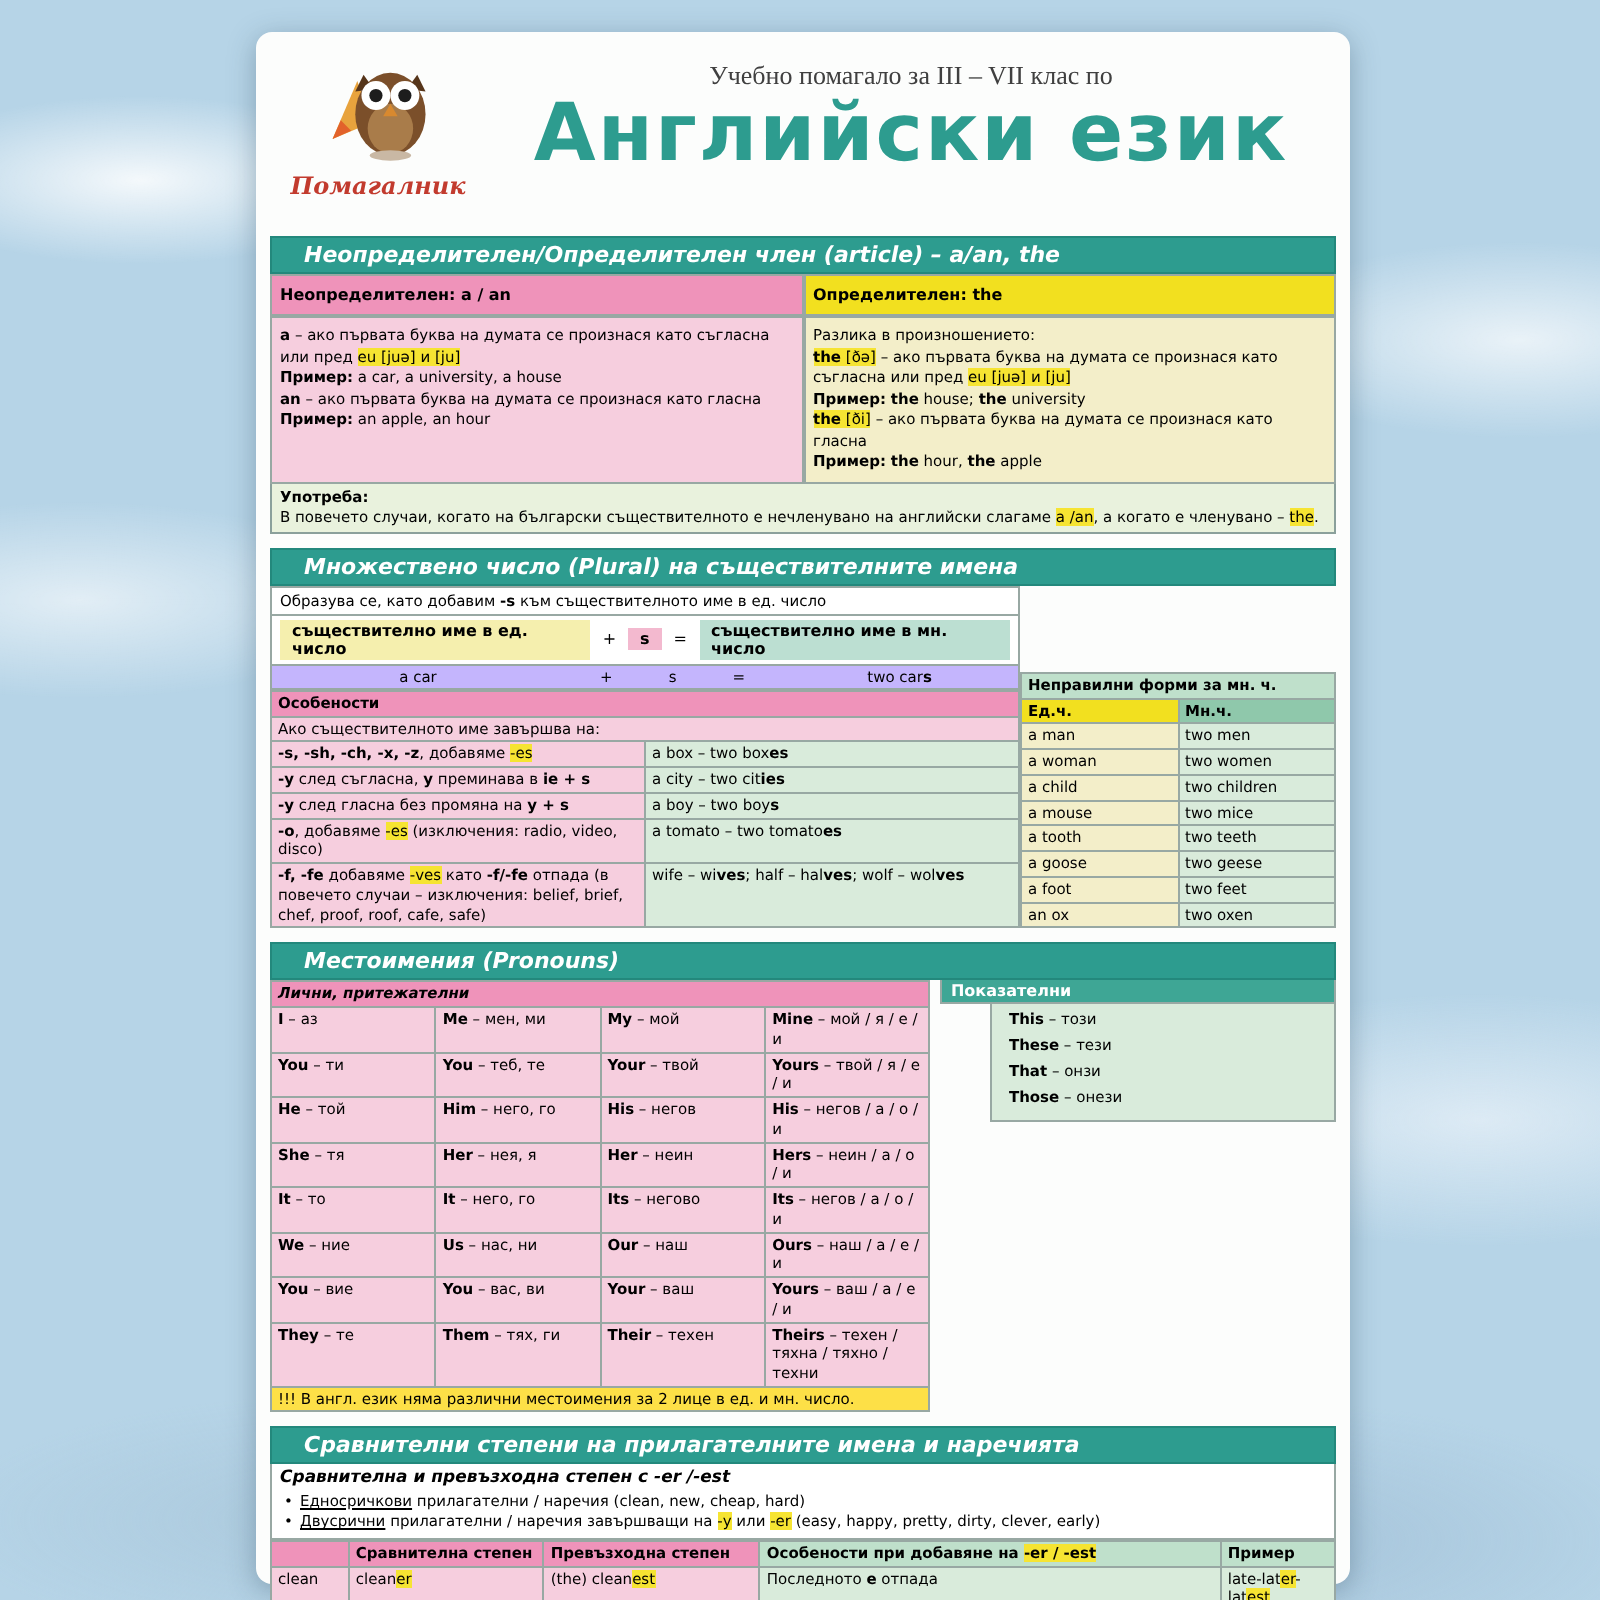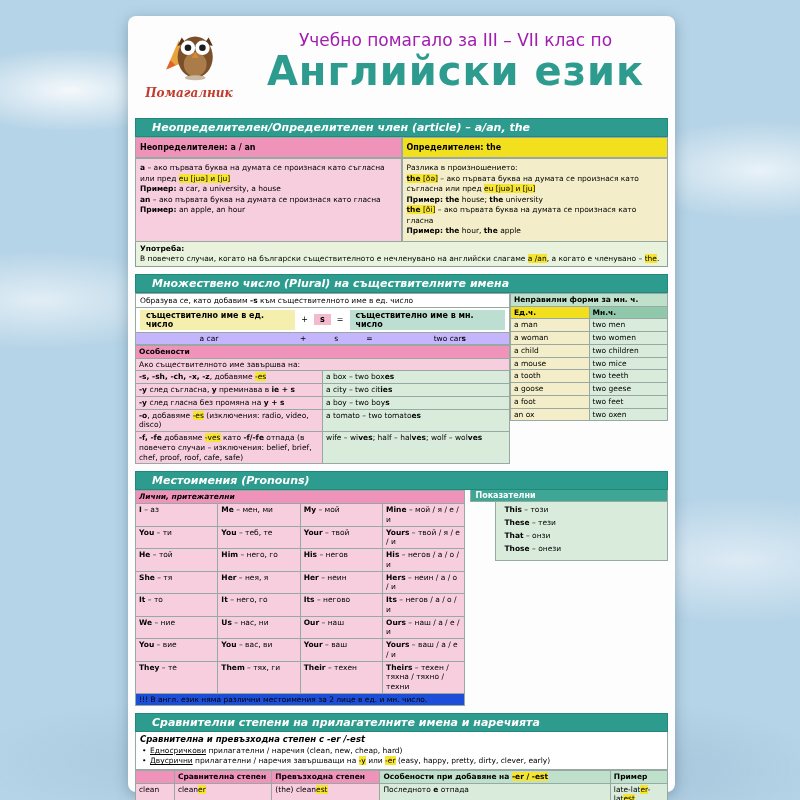--- a/index.html
+++ b/index.html
@@ -16,21 +16,21 @@
   }
   .card{position:absolute;left:128px;top:16px;width:547px;height:776px;
     background:#fcfdfc;border-radius:8px;box-shadow:0 3px 14px rgba(40,70,90,.35);
     padding:4px 7px;box-sizing:border-box;}
   
   .hd{position:relative;height:98px;}
   .logo{position:absolute;left:2px;top:4px;width:104px;text-align:center;}
   .logo-text{font-family:"DejaVu Serif",serif;font-style:italic;font-weight:bold;
     color:#c23b2e;font-size:12px;margin-top:-4px;}
   .titles{margin-left:108px;text-align:center;padding-top:10px;}
-  .subtitle{font-size:17px;color:#a21caf;}
+  .subtitle{font-size:13px;color:#404040;font-family:Liberation Serif, serif;}
   .title{font-size:40px;font-weight:bold;color:#2d9c8f;line-height:1.05;letter-spacing:1px;}
   
   .sec{margin-bottom:7px;}
   .sec-h{background:#2d9c8f;color:#fff;font-weight:bold;font-style:italic;
     font-size:11px;padding:2px 16px;border:1px solid #23887c;}
   table{border-collapse:collapse;width:100%;table-layout:fixed;}
   td,th{border:1px solid #98a8a3;font-size:7.5px;padding:1px 3px;vertical-align:top;
     text-align:left;line-height:1.3;font-weight:normal;}
   .hl{background:#f6e432;}
   u{text-decoration:underline;}
@@ -43,21 +43,21 @@
   .grnh{background:#bfe0cb;font-weight:bold;}
   .grn{background:#8fc8ab;font-weight:bold;}
   .tealh{background:#3ea695;color:#fff;font-weight:bold;}
   .usebox{background:#e9f2dd;border:1px solid #8aa09b;border-top:none;
     font-size:7.5px;padding:2px 4px;line-height:1.35;}
   
   .art-grid{display:grid;grid-template-columns:1fr 1fr;}
   .art-grid>div{border:1px solid #98a8a3;font-size:7.5px;padding:4px 4px;line-height:1.4;}
   .art-grid .h{font-size:8px;}
   
-  .plu{display:flex;}
+  .plu{display:flex;align-items:flex-end;}
   .plu-left{flex:1;}
   .plu-right{width:158px;flex:none;}
   .rule-row{font-size:7.5px;padding:2px 4px;border:1px solid #98a8a3;background:#fff;}
   .formula{display:flex;align-items:center;gap:6px;border:1px solid #98a8a3;border-top:none;
     padding:2px 4px;font-size:8px;background:#fff;}
   .fbox{padding:1px 6px;font-weight:bold;}
   .fy{background:#f5efae;}
   .fp{background:#f3b9cf;}
   .fg{background:#bcdfd2;}
   .fex{display:flex;align-items:center;gap:22px;border:1px solid #98a8a3;border-top:none;
@@ -65,21 +65,21 @@
   .fex span{text-align:center;}
   .bullets div{position:relative;padding-left:10px;}
   .bullets div::before{content:"•";position:absolute;left:2px;}
   
   .pro{display:flex;gap:5px;}
   .pro-left{width:62%;}
   .pro-right{flex:1;}
   .rel-body{border:1px solid #98a8a3;border-top:none;padding:3px 4px;font-size:7.5px;line-height:1.45;}
   .rel-body>div{padding-left:30px;text-indent:-30px;margin-bottom:2px;}
   .dem-body>div{padding-left:4px;text-indent:0;}
-  .note-row{font-size:7.5px;background:#1d4ed8;border:1px solid #98a8a3;border-top:none;padding:1px 3px;}
+  .note-row{font-size:7.5px;background:#fde047;border:1px solid #98a8a3;border-top:none;padding:1px 3px;}
   .subh{font-weight:bold;font-style:italic;font-size:8.5px;}
   .cmp-intro{border:1px solid #98a8a3;border-top:none;background:#fff;padding:2px 4px;font-size:7.5px;line-height:1.4;}
   .center{text-align:center;}
 </style>
 </head>
 <body>
 
 <div class="card">
 
   <div class="hd">

